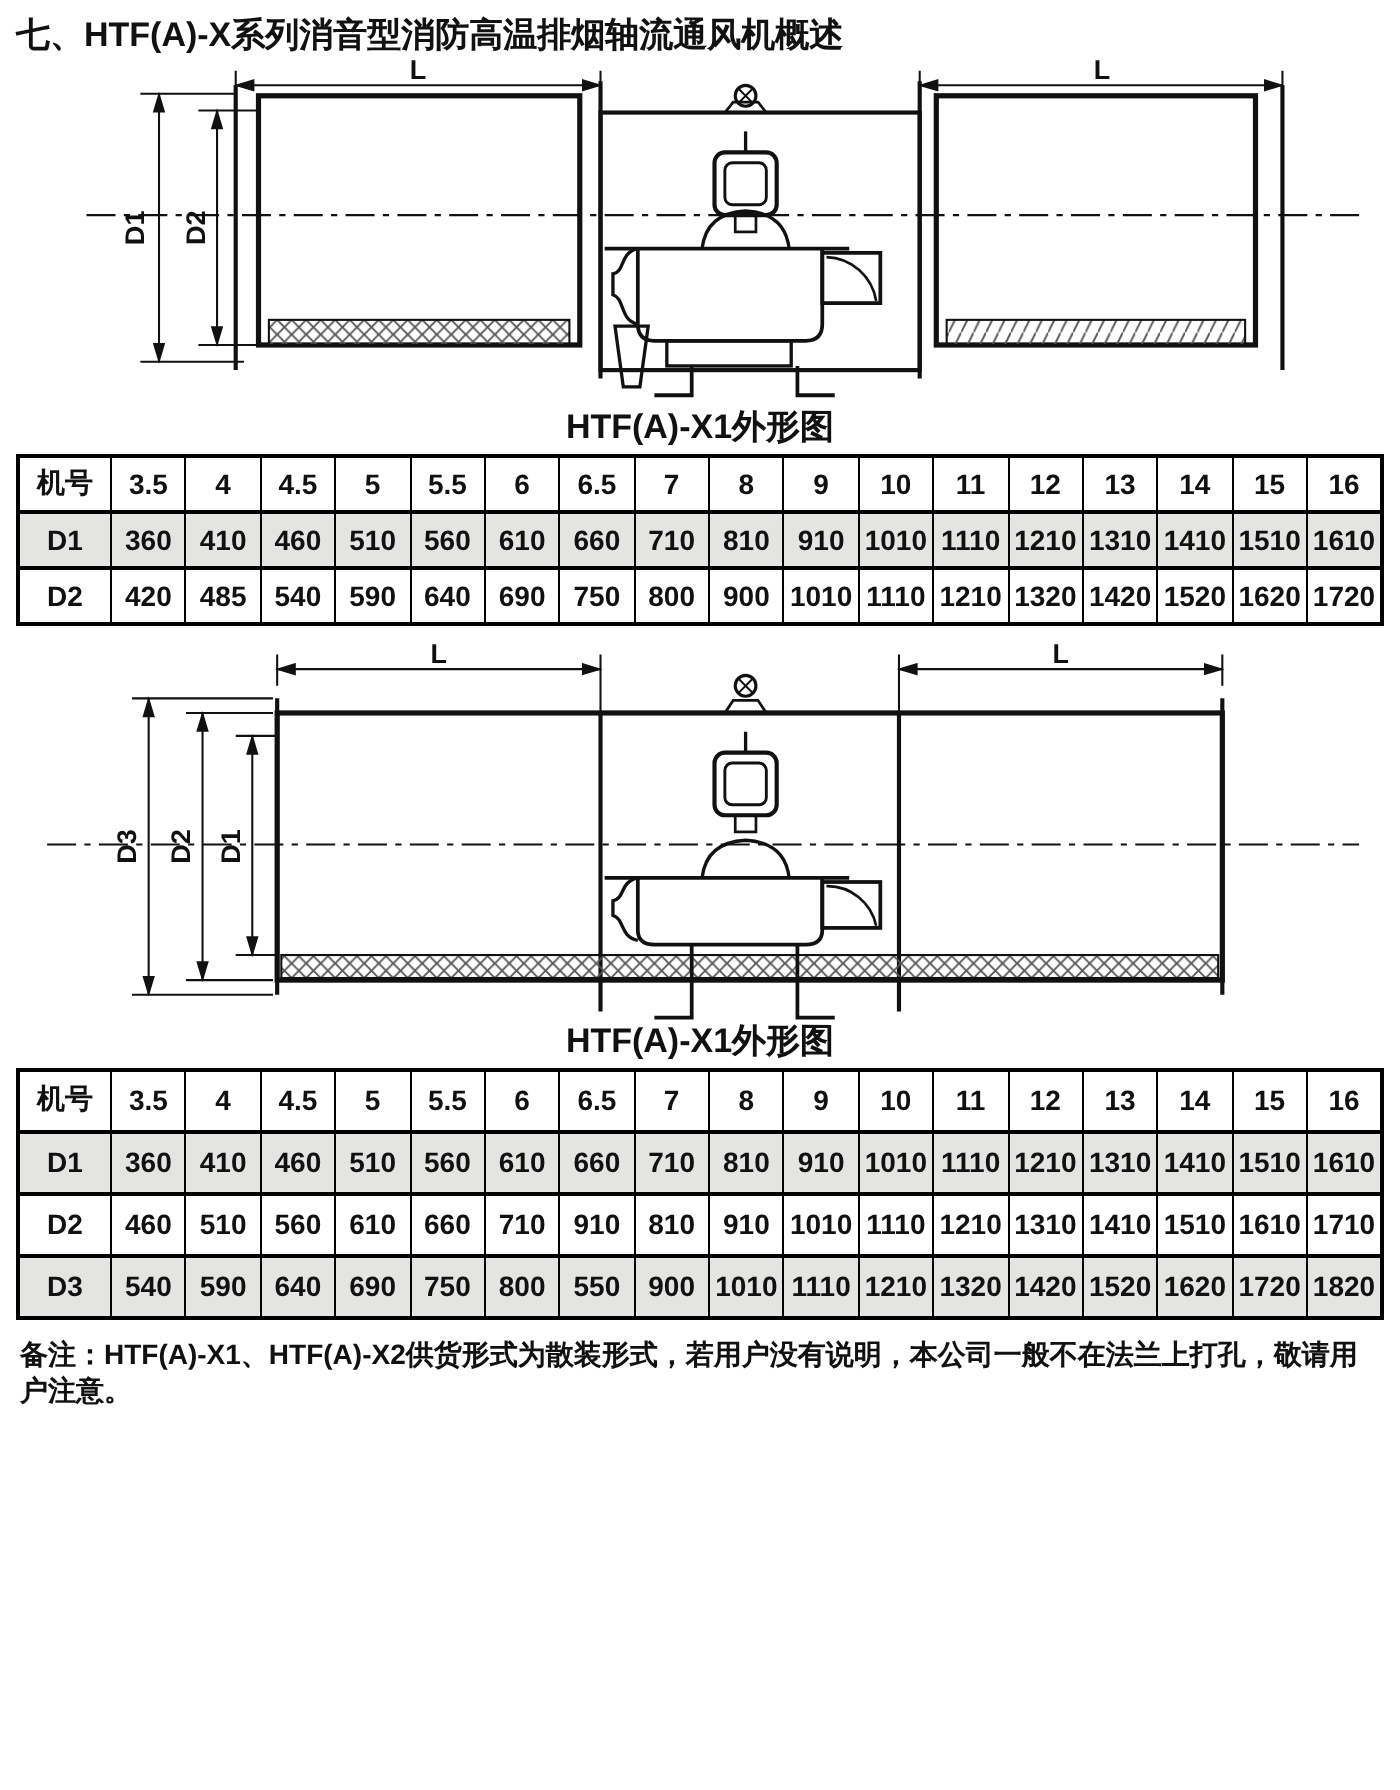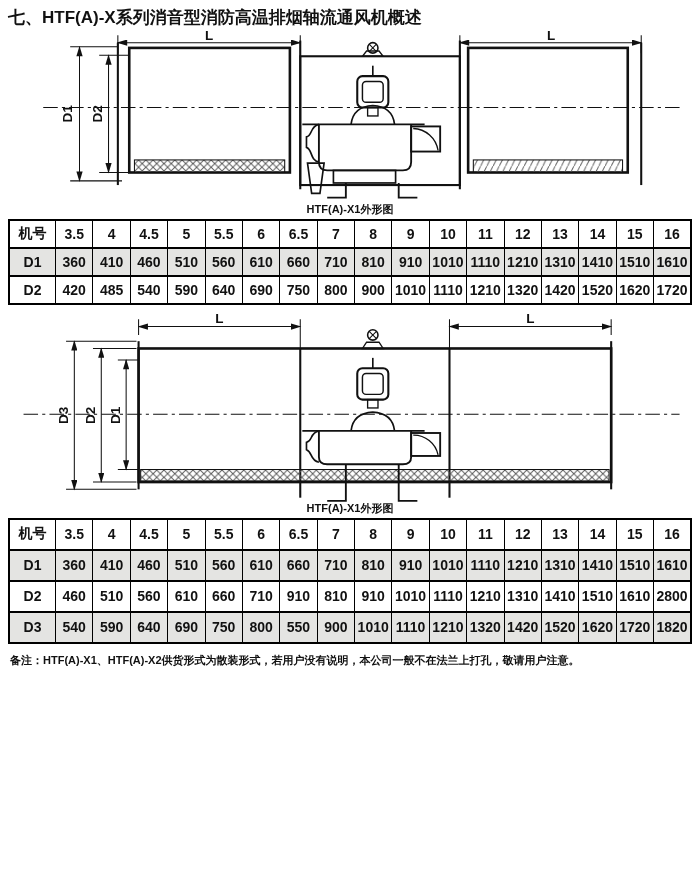--- a/index.html
+++ b/index.html
@@ -5,31 +5,31 @@
   html,body{margin:0;padding:0;background:#ffffff;}
   .page{
     position:relative;width:700px;height:895px;box-sizing:border-box;
     background:#fff;color:#111;padding:6px 8px 0 8px;overflow:hidden;
     font-family:"Liberation Sans","DejaVu Sans",sans-serif;font-weight:bold;
   }
   .title{font-size:17px;line-height:1.15;margin:2px 0 0 0;letter-spacing:0;}
   .subtitle{font-size:20px;line-height:1.15;margin:4px 0 4px 32px;}
   .intro{font-size:15px;line-height:23px;text-align:justify;text-indent:2em;margin:6px 0 0 0;}
   figure{margin:0;padding:0;text-align:center;}
-  .fig-caption{font-size:11px;text-align:center;margin:-4px 0 2px 0;}
+  .fig-caption{font-size:17px;text-align:center;margin:-4px 0 2px 0;}
   .dim-table{width:684px;margin:2px auto 0 auto;border-collapse:collapse;table-layout:fixed;
     border:2px solid #000;}
   .dim-table th,.dim-table td{
     border-left:1px solid #000;border-right:1px solid #000;
     border-top:2px solid #000;border-bottom:2px solid #000;
     font-size:14px;font-weight:bold;text-align:center;vertical-align:middle;padding:0;
     white-space:nowrap;overflow:hidden;}
   .t1 tr{height:28px;}
   .t2 tr{height:31px;}
-  .note{font-size:11px;margin:9px 0 0 2px;}
+  .note{font-size:14px;margin:9px 0 0 2px;}
   svg{display:block;margin:0 auto;}
   svg text{font-family:"Liberation Sans","DejaVu Sans",sans-serif;font-weight:bold;fill:#111;}
   .dimtxt{font-size:13px;}
 </style>
 </head>
 <body>
 
 <div class="page">
 
   <h1 class="title">七、HTF(A)-X系列消音型消防高温排烟轴流通风机概述</h1>
@@ -321,21 +321,21 @@
           <td>910</td>
           <td>810</td>
           <td>910</td>
           <td>1010</td>
           <td>1110</td>
           <td>1210</td>
           <td>1310</td>
           <td>1410</td>
           <td>1510</td>
           <td>1610</td>
-          <td>2800</td>
+          <td>1710</td>
         </tr>
         <tr>
           <td style="background: rgb(228, 228, 226);">D3</td>
           <td style="background: rgb(228, 228, 226);">540</td>
           <td style="background: rgb(228, 228, 226);">590</td>
           <td style="background: rgb(228, 228, 226);">640</td>
           <td style="background: rgb(228, 228, 226);">690</td>
           <td style="background: rgb(228, 228, 226);">750</td>
           <td style="background: rgb(228, 228, 226);">800</td>
           <td style="background: rgb(228, 228, 226);">550</td>

